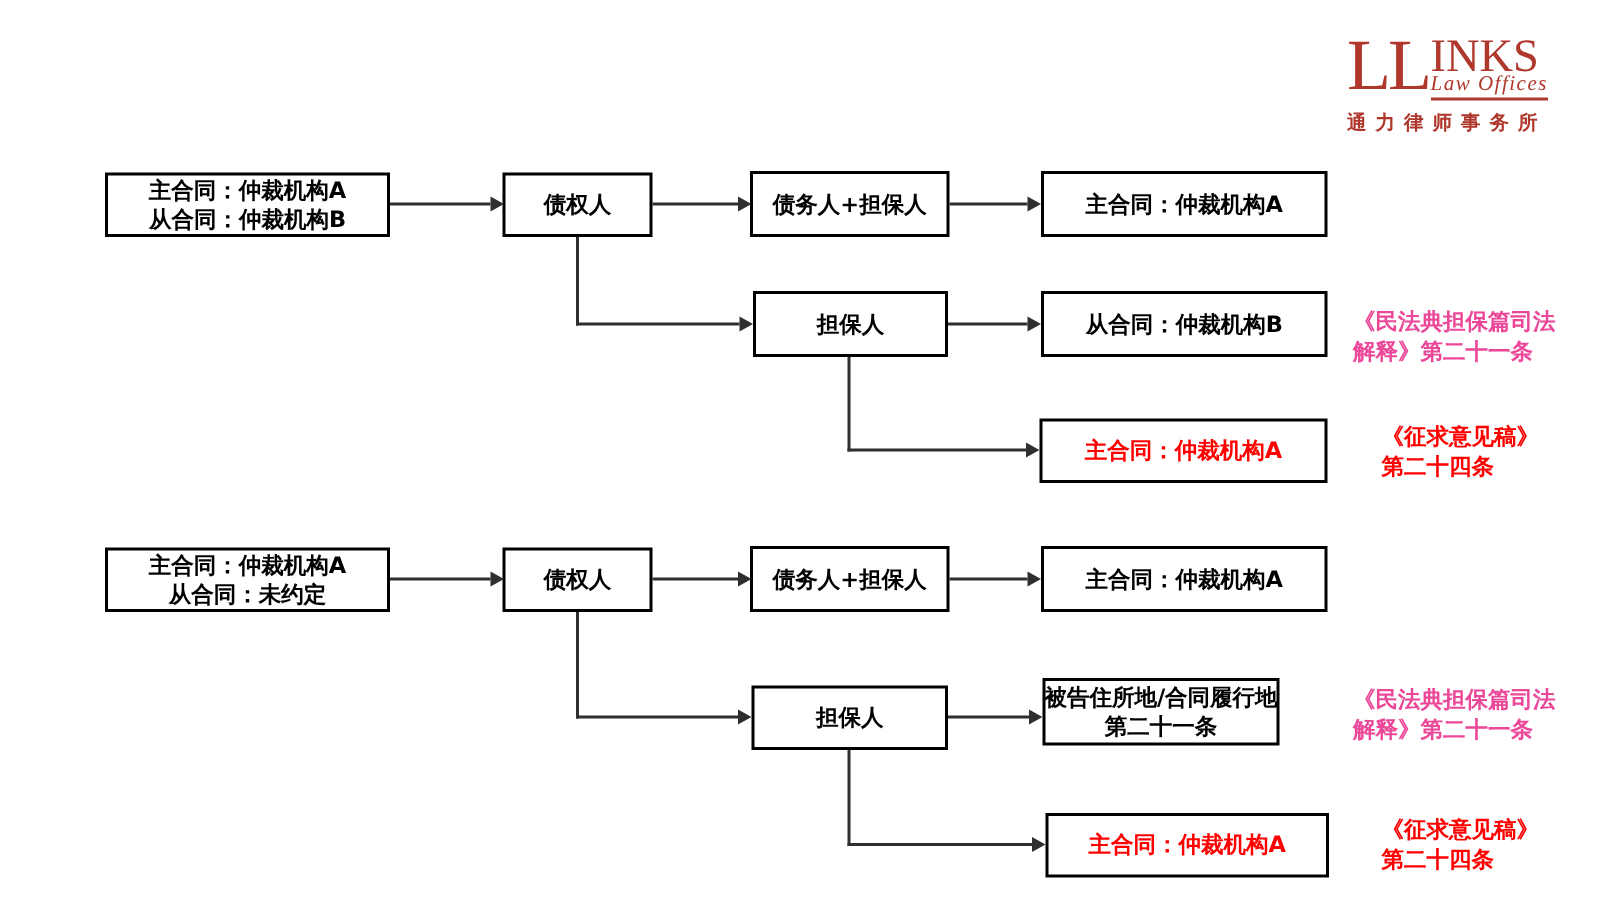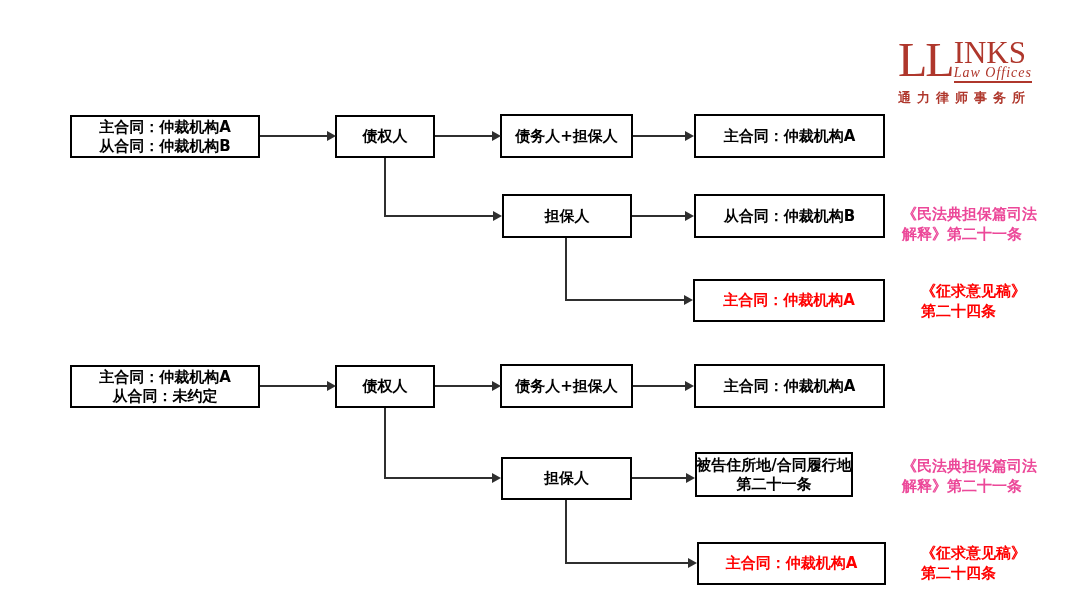--- a/index.html
+++ b/index.html
@@ -24,21 +24,21 @@
     border-top:5px solid transparent; border-bottom:5px solid transparent;
     border-left:9px solid var(--line,#2f2f2f);
   }
 
   
   .ann { position:absolute; font-weight:bold; font-size:15px; line-height:20px; color:#ec4899; text-align:left; white-space:nowrap; }
   .ann.red { color:var(--red,#ff0000); }
 
   
   .logo { position:absolute; left:898px; top:24px; color:var(--brand,#af372c); font-family:"Liberation Serif","DejaVu Serif",serif; }
-  .logo-row { display:flex; align-items:flex-start;margin-top:16px; }
+  .logo-row { display:flex; align-items:flex-start; }
   .logo-ll { font-size:48px; line-height:0.82; letter-spacing:-2px; }
   .logo-right { display:inline-flex; flex-direction:column; align-items:flex-start; border-bottom:2px solid currentColor; margin-left:1px; }
   .logo-inks { font-size:31px; line-height:0.82; letter-spacing:0px; }
   .logo-law { font-size:14px; letter-spacing:1px; line-height:1; padding:1px 0 1px 0;font-style:italic; }
   .logo-cn { font-size:13px; font-weight:bold; letter-spacing:6px; margin-top:6px; font-family:"DejaVu Sans",sans-serif; }
 </style>
 </head>
 <body>
 
 <div class="canvas">

